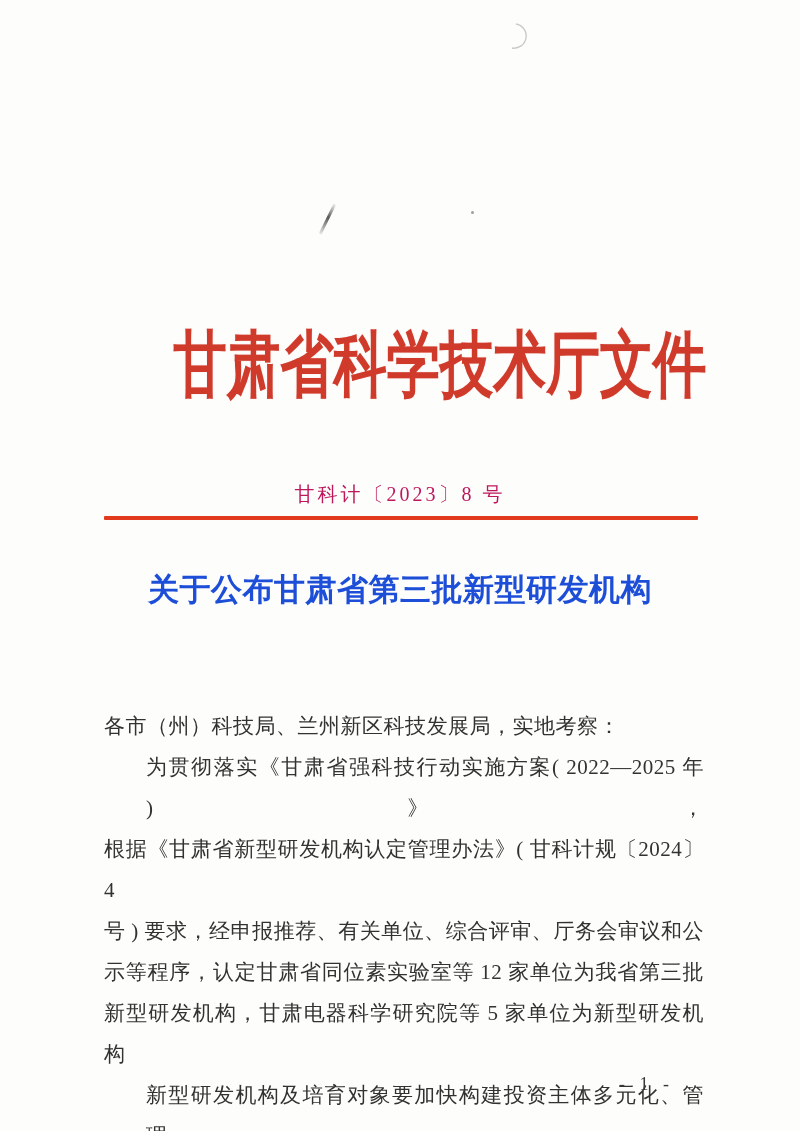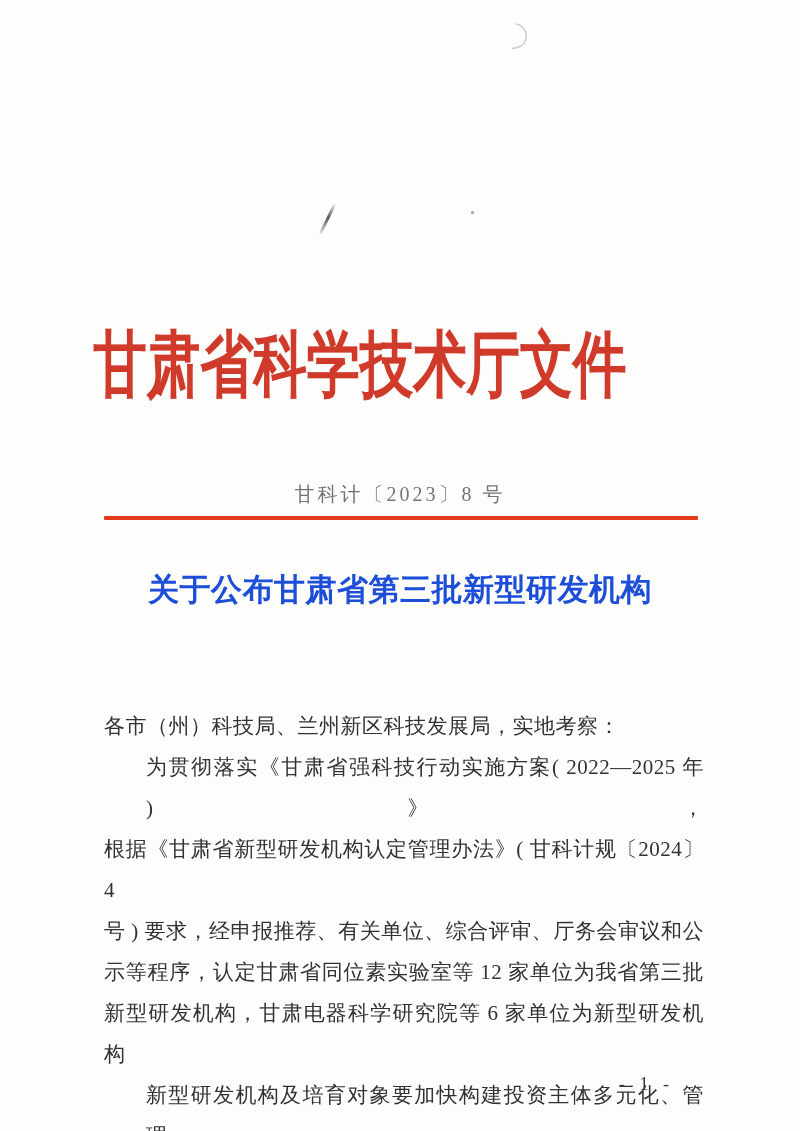--- a/index.html
+++ b/index.html
@@ -17,21 +17,21 @@
     overflow: hidden;
     color: #30302e;
   }
 
   
   .agency-title {
     position: absolute;
     top: 322px;
     left: 0;
     width: 100%;
-    text-align: left;
+    text-align: right;
     white-space: nowrap;
   }
   .agency-title .squeeze {
     display: inline-block;
     transform: scaleX(0.74);
     transform-origin: center;
     font-size: 72px;
     line-height: 86px;
     font-weight: bold;
     letter-spacing: 0px;
@@ -39,21 +39,21 @@
     text-shadow: 0 0 1px rgba(207,58,42,0.4);
   }
   .doc-number {
     position: absolute;
     top: 481px;
     left: 0;
     width: 100%;
     text-align: center;
     font-size: 20px;
     letter-spacing: 3px;
-    color: #737373;
+    color: #be185d;
   }
   .red-rule {
     position: absolute;
     top: 516px;
     left: 104px;
     width: 594px;
     height: 4px;
     background: #e23a1c;
     border-radius: 1px;
   }
@@ -158,19 +158,19 @@
   <div class="notice-title">
     <div>关于公布甘肃省第三批新型研发机构</div>
   </div>
 
   <div class="body-block">
     <div class="body-line">各市（州）科技局、兰州新区科技发展局，实地考察：</div>
     <div class="body-line fill indent">为贯彻落实《甘肃省强科技行动实施方案( 2022—2025 年 )》，</div>
     <div class="body-line fill">根据《甘肃省新型研发机构认定管理办法》( 甘科计规〔2024〕4</div>
     <div class="body-line fill">号 ) 要求，经申报推荐、有关单位、综合评审、厅务会审议和公</div>
     <div class="body-line fill">示等程序，认定甘肃省同位素实验室等 12 家单位为我省第三批</div>
-    <div class="body-line fill">新型研发机构，甘肃电器科学研究院等 6 家单位为新型研发机构</div>
+    <div class="body-line fill">新型研发机构，甘肃电器科学研究院等 5 家单位为新型研发机构</div>
     <div class="body-line fill indent">新型研发机构及培育对象要加快构建投资主体多元化、管理</div>
   </div>
 
   <div class="page-number">- 1 -</div>
 
 </div>
 
 </body></html>

